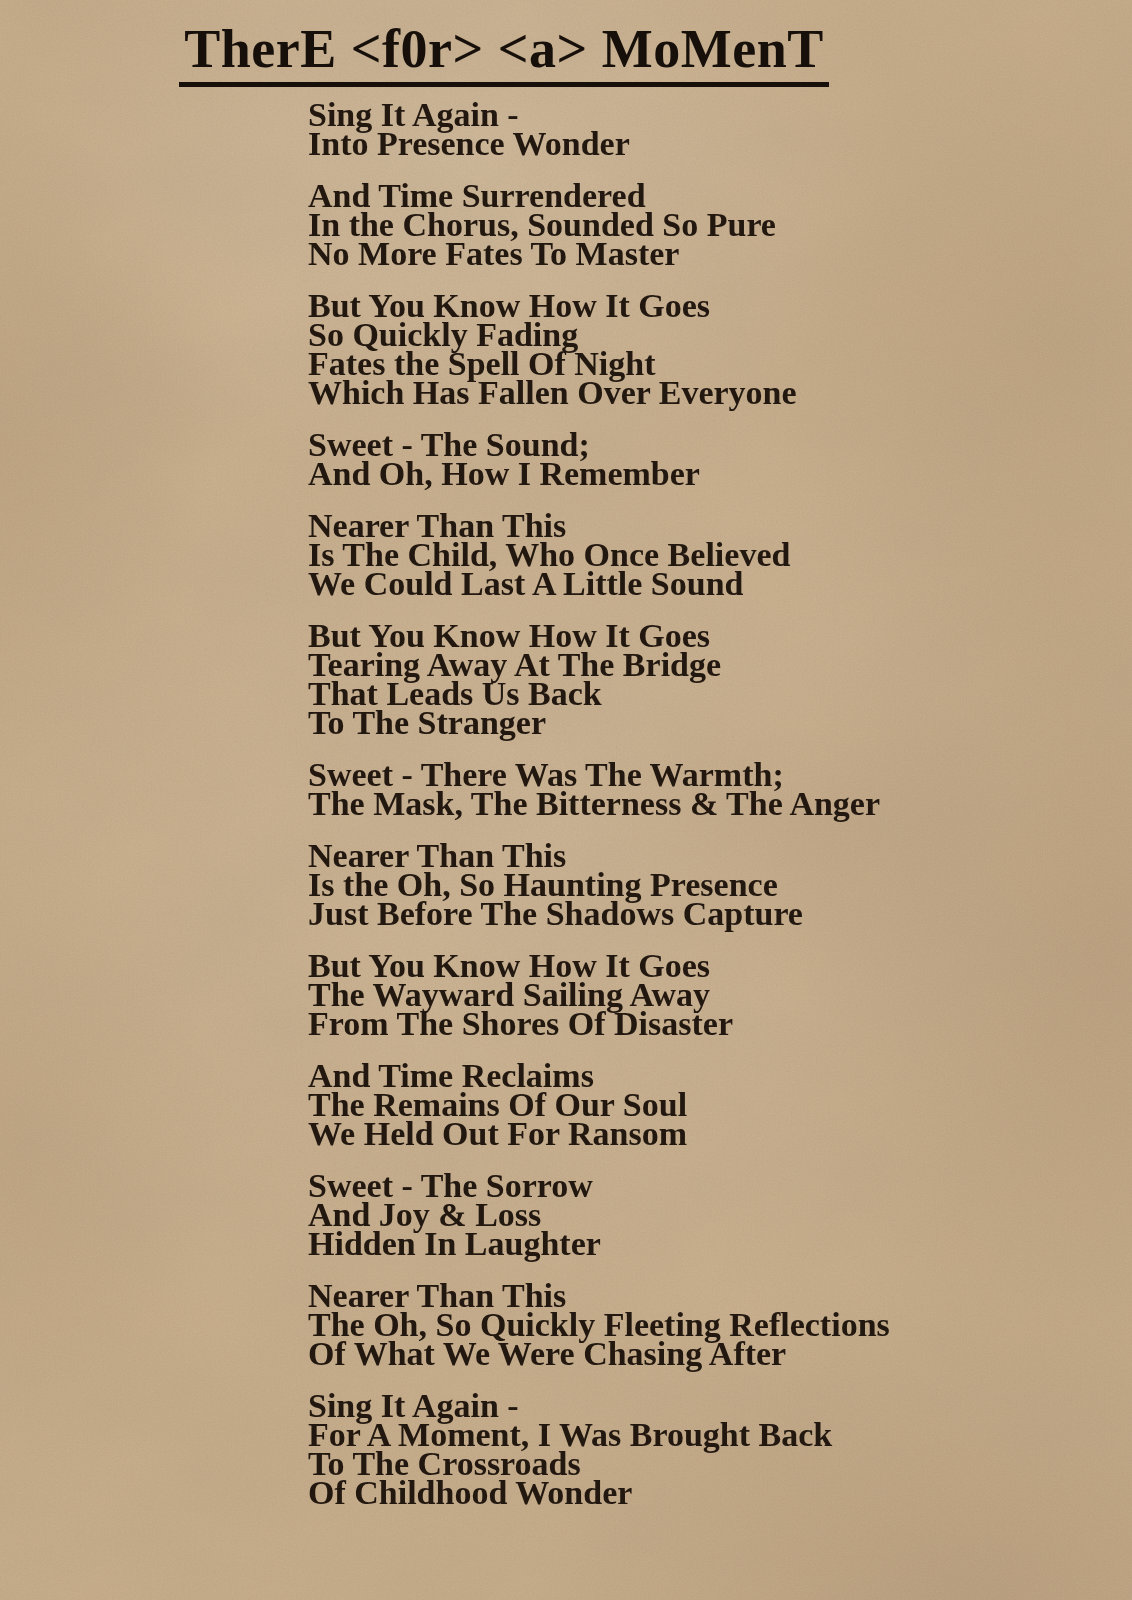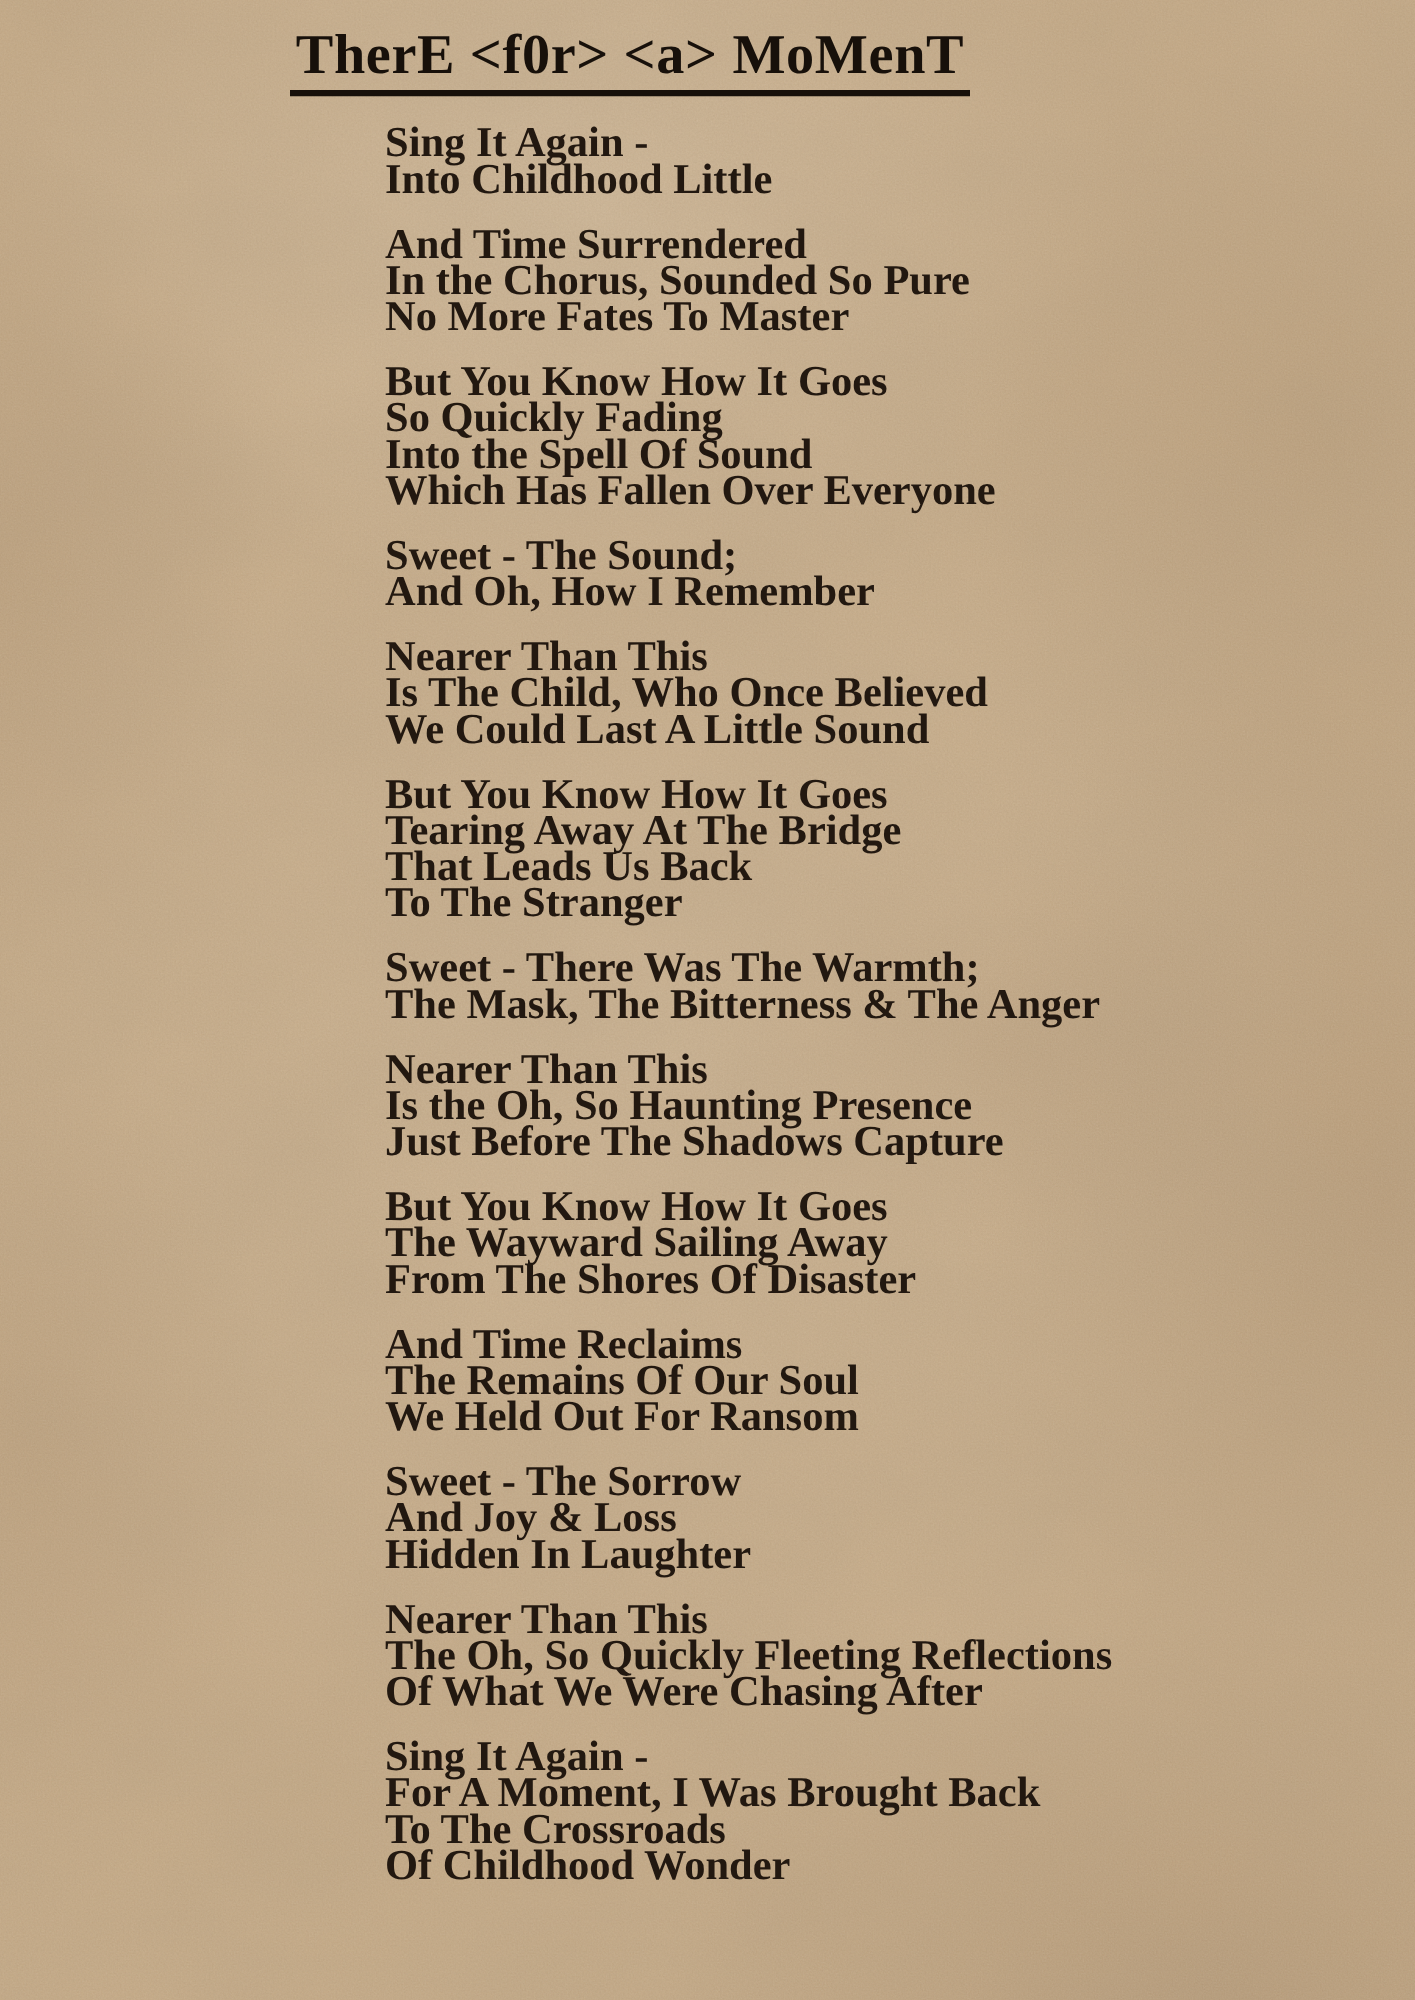--- a/index.html
+++ b/index.html
@@ -37,21 +37,21 @@
     width: 1132px;
     height: 1600px;
   }
   .title {
     position: absolute;
     top: 18px;
     left: 0;
     width: 1008px;
     margin: 0;
     text-align: center;
-    font-size: 45px;
+    font-size: 54px;
     font-weight: bold;
     line-height: 1.15;
     color: #17100a;
     letter-spacing: 0.5px;
   }
   .title-inner {
     display: inline-block;
     border-bottom: 5px solid #17100a;
     padding: 0 5px 2px 5px;
   }
@@ -96,31 +96,31 @@
     <rect width="1132" height="1600" filter="url(#fineGrain)" opacity="0.28"></rect>
     <rect width="1132" height="1600" filter="url(#lightSpeck)" opacity="0.20"></rect>
   </svg>
 
   <div class="content">
     <h1 class="title"><span class="title-inner">TherE &lt;f0r&gt; &lt;a&gt; MoMenT</span></h1>
 
     <div class="poem">
         <div class="stanza">
           <div class="line">Sing It Again -</div>
-          <div class="line">Into Childhood Little</div>
+          <div class="line">Into Presence Wonder</div>
         </div>
         <div class="stanza">
           <div class="line">And Time Surrendered</div>
           <div class="line">In the Chorus, Sounded So Pure</div>
           <div class="line">No More Fates To Master</div>
         </div>
         <div class="stanza">
           <div class="line">But You Know How It Goes</div>
           <div class="line">So Quickly Fading</div>
-          <div class="line">Into the Spell Of Sound</div>
+          <div class="line">Fates the Spell Of Night</div>
           <div class="line">Which Has Fallen Over Everyone</div>
         </div>
         <div class="stanza">
           <div class="line">Sweet - The Sound;</div>
           <div class="line">And Oh, How I Remember</div>
         </div>
         <div class="stanza">
           <div class="line">Nearer Than This</div>
           <div class="line">Is The Child, Who Once Believed</div>
           <div class="line">We Could Last A Little Sound</div>

